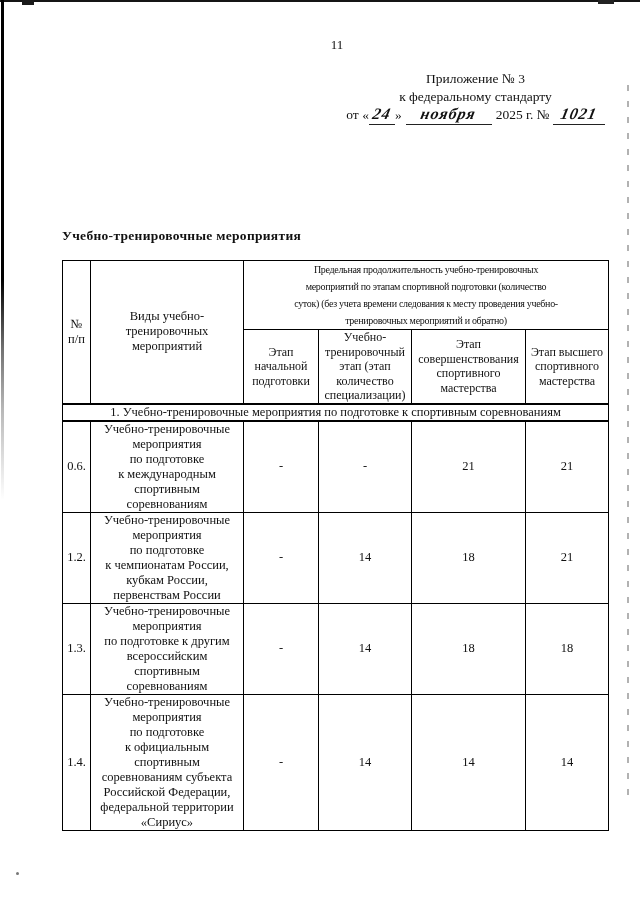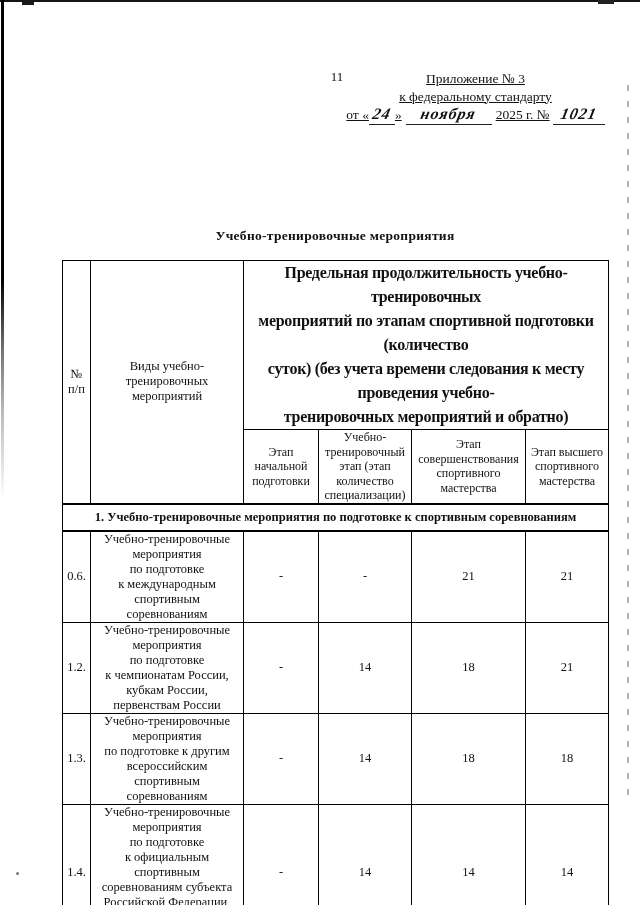--- a/index.html
+++ b/index.html
@@ -11,43 +11,43 @@
   .scan-top{position:absolute;top:0;left:0;width:640px;height:2px;background:#151515;}
   .scan-top-blob{position:absolute;top:0;left:22px;width:12px;height:5px;background:#1a1a1a;}
   .scan-top-right{position:absolute;top:0;left:598px;width:16px;height:4px;background:#222;}
   .scan-left{position:absolute;top:0;left:1px;width:3px;height:500px;
     background:linear-gradient(to bottom,#000 0,#000 56%,rgba(0,0,0,.55) 70%,rgba(0,0,0,.28) 82%,rgba(0,0,0,0) 100%);}
   .scan-right{position:absolute;top:85px;right:11px;width:2px;height:715px;
     background:repeating-linear-gradient(to bottom,rgba(0,0,0,.30) 0 6px,rgba(0,0,0,0) 6px 16px);}
   .scan-dot{position:absolute;left:16px;top:872px;width:3px;height:3px;background:#777;border-radius:50%;}
 
   
-  .page-number{position:absolute;top:37px;left:322px;width:30px;text-align:center;font-size:13px;margin-top:32px;}
+  .page-number{position:absolute;top:37px;left:322px;width:30px;text-align:center;font-size:13px;}
   .appendix{position:absolute;top:70px;left:323px;width:305px;text-align:center;
-    font-size:13.5px;line-height:17.5px;text-decoration:underline;}
+    font-size:13.5px;line-height:17.5px;}
   .date-line{margin-top:1px;white-space:nowrap;}
   .hw{display:inline-block;font-style:italic;font-weight:bold;transform:skewX(-12deg);
     font-size:16px;letter-spacing:1px;line-height:13px;}
   .blank{display:inline-block;border-bottom:1px solid #222;text-align:center;}
   .blank.day{min-width:26px;}
   .blank.month{min-width:86px;margin:0 4px;}
   .blank.num{min-width:52px;margin-left:3px;}
 
   
-  .tbl-title{position:absolute;top:228px;left:62px;width:546px;text-align:center;
+  .tbl-title{position:absolute;top:228px;left:62px;width:546px;text-align:left;
     font-weight:bold;font-size:13.5px;letter-spacing:.3px;}
   table{position:absolute;top:260px;left:62px;width:546px;border-collapse:collapse;table-layout:fixed;}
   td{border:1px solid #000;text-align:center;vertical-align:middle;padding:0;
     font-size:12.5px;line-height:15px;}
   td.pre{white-space:pre-line;}
   tr.hdr1{height:62px;}
   tr.hdr2{height:74px;}
-  tr.section{height:27px;font-weight:bold;}
+  tr.section{height:17px;}
   tr.r1{height:90px;} tr.r2{height:89px;} tr.r3{height:88px;} tr.r4{height:133px;}
-  td.group{font-size:16px;line-height:24px;letter-spacing:-0.3px;white-space:pre-line;font-weight:bold;}
+  td.group{font-size:10px;line-height:17px;letter-spacing:-0.3px;white-space:pre-line;}
   tr.hdr2 td{font-size:12px;line-height:14.5px;}
   tr.section td{border-top:2px solid #000;border-bottom:2px solid #000;font-size:12.5px;}
   table{border:1.5px solid #000;}
 </style>
 </head>
 <body>
 
 <div>
 
   <div class="scan-top"></div>

